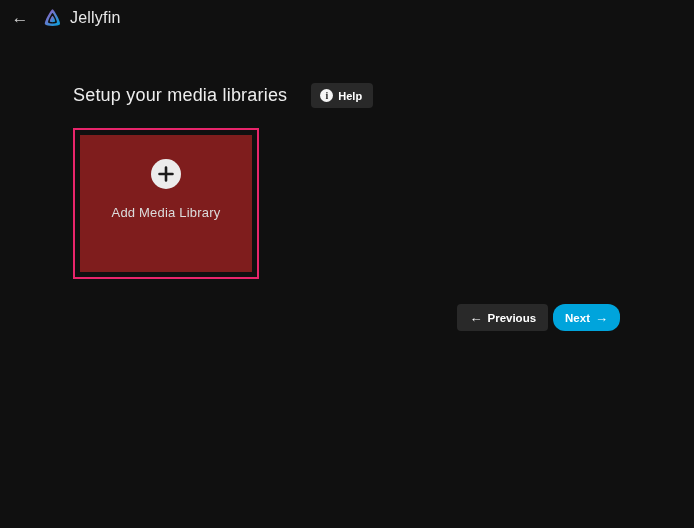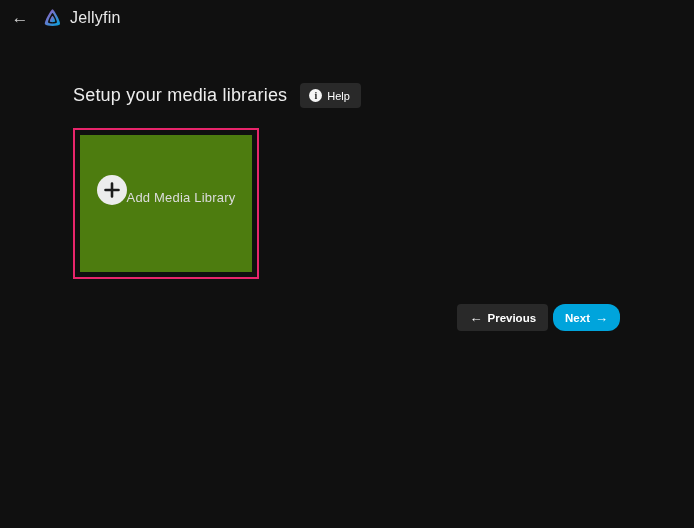--- a/index.html
+++ b/index.html
@@ -39,21 +39,21 @@
     font-weight: 500;
     letter-spacing: 0.2px;
   }
 
   
   .main { padding: 47px 74px 0 73px; }
 
   .heading-row {
     display: flex;
     align-items: center;
-    gap: 13px;
+    gap: 24px;
   }
   .page-heading {
     font-size: 18px;
     font-weight: 400;
     color: #ededed;
     letter-spacing: 0.2px;
   }
   .help-btn {
     background: #292929;
     border: none;
@@ -71,37 +71,37 @@
     color: #1d1d1d;
     font-size: 10px;
     font-weight: 700;
     font-family: "Liberation Serif", serif;
     display: flex; align-items: center; justify-content: center;
     line-height: 1;
   }
   .help-label {
     color: #ffffff;
     font-size: 11px;
-    font-weight: 400;
+    font-weight: 700;
   }
 
   
   .card-highlight {
     margin-top: 20px;
     width: 186px;
     height: 151px;
     border: 2px solid #e8256b;
     padding: 5px;
   }
   .add-card {
     width: 100%; height: 100%;
-    background: #4d7c0f;
+    background: #7f1d1d;
     border: none;
     display: flex;
-    flex-direction: row;
+    flex-direction: column;
     align-items: center;
     justify-content: center;
     padding-bottom: 28px;
     cursor: pointer;
   }
   .plus-circle {
     width: 30px; height: 30px;
     border-radius: 50%;
     background: #ececec;
     display: flex; align-items: center; justify-content: center;

